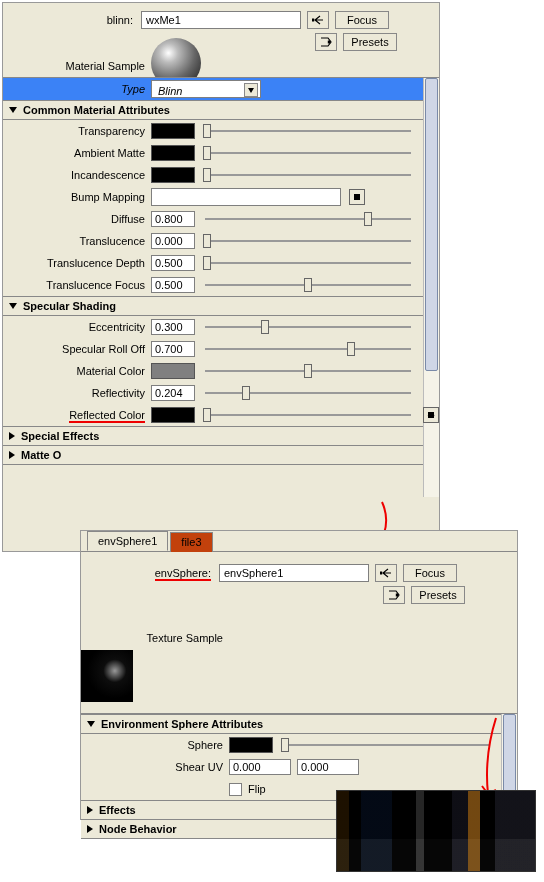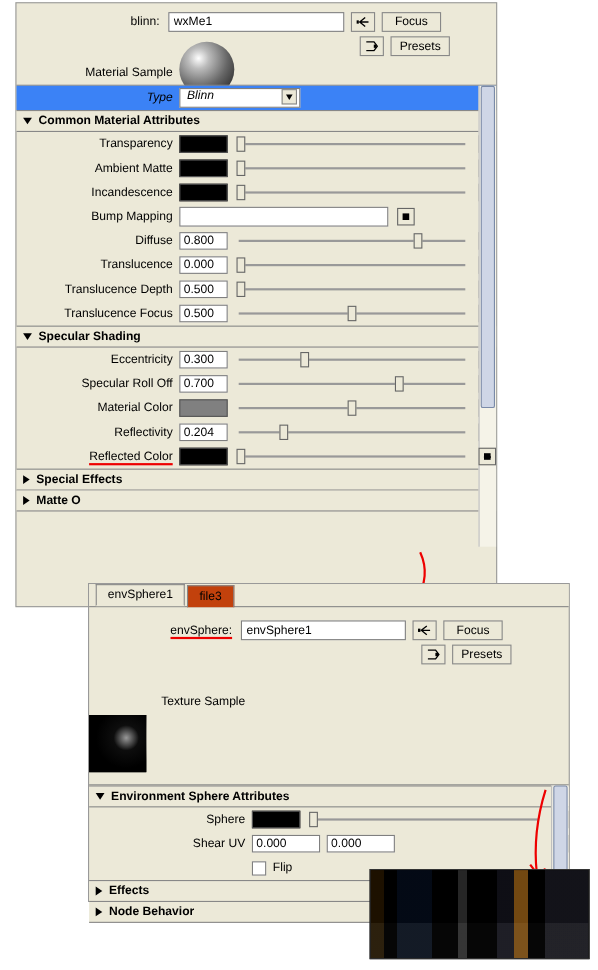--- a/index.html
+++ b/index.html
@@ -20,40 +20,40 @@
   .track { position:absolute; left:4px; right:4px; top:50%; height:2px; background:#999; transform:translateY(-50%); }
   .thumb { position:absolute; width:8px; height:14px; background:#ece9d8; border:1px solid #666; top:50%; transform:translate(-50%,-50%); }
   .check-btn { width: 16px; height: 16px; border: 1px solid #666; background: #ece9d8; display:flex; align-items:center; justify-content:center; margin-left:2px; cursor:pointer; }
   .check-btn::before { content:""; width:6px; height:6px; background:#000; }
   .sect-head { display:flex; align-items:center; font-weight:bold; padding: 3px 6px; border-top:1px solid #888; border-bottom:1px solid #888; background:#ece9d8; }
   .tri { width:0; height:0; border-left:4px solid transparent; border-right:4px solid transparent; border-top:6px solid #000; margin-right:6px; }
   .tri.right { border-top:4px solid transparent; border-bottom:4px solid transparent; border-left:6px solid #000; border-right:none; }
   .scroll-area { position: relative; }
   .scrollbar { position:absolute; right:0; top:0; bottom:0; width:16px; background:#f5f3e8; border-left:1px solid #bbb; }
   .scroll-thumb { position:absolute; left:1px; right:1px; top:0; height:70%; background:#cfd6e6; border:1px solid #7a8aa8; border-radius:2px; }
-  .combo { height:18px; border:1px solid #7f7f7f; background:#fff; display:flex; align-items:flex-start; padding:0 2px 0 6px; }
+  .combo { height:18px; border:1px solid #7f7f7f; background:#fff; display:flex; align-items:flex-end; padding:16px 2px 0 6px; }
   .combo-arrow { width:14px; height:14px; background:#ece9d8; border:1px solid #888; display:flex; align-items:center; justify-content:center; margin-left:auto; }
   .combo-arrow::after { content:""; width:0;height:0;border-left:3px solid transparent;border-right:3px solid transparent;border-top:5px solid #000; }
   .tabs { display:flex; border-bottom:1px solid #888; background:#ece9d8; padding-left:6px; }
   .tab { padding:3px 10px; border:1px solid #888; border-bottom:none; background:#c2410c; margin-right:2px; position:relative; top:1px; }
   .tab.active { background:#ece9d8; font-weight:normal; top:0; border-bottom:1px solid #ece9d8; }
   .sample-tex { width: 52px; height:52px; background: radial-gradient(circle at 65% 40%, rgba(255,255,255,.6) 0%, rgba(255,255,255,.05) 25%, #000 60%), #000; margin:6px 0 10px; }
   .annot-arrow { position:absolute; color:#e00; pointer-events:none; }
   .checkbox { width:13px; height:13px; border:1px solid #7f7f7f; background:#fff; display:inline-block; }
   .preview { position:absolute; width:200px; height:82px; border:1px solid #333; background:#060606; overflow:hidden; }
   .preview-inner { width:100%; height:100%; background:
     linear-gradient(90deg, rgba(255,180,60,.15) 0 6%, transparent 6% 12%, rgba(120,170,255,.12) 12% 28%, transparent 28% 40%, rgba(255,255,255,.18) 40% 44%, transparent 44% 58%, rgba(200,200,255,.12) 58% 66%, rgba(255,170,60,.45) 66% 72%, transparent 72% 80%, rgba(160,160,190,.18) 80% 100%),
     linear-gradient(180deg, #000 0 60%, #111 60% 100%);
     filter: contrast(1.1); }
   .wavy-underline { border-bottom: 2px solid #e00; padding-bottom:0; }
 </style>
 </head>
 <body>
 
-<div class="panel" style="left:14px; top:2px; width:438px; height:550px;">
+<div class="panel" style="left:2px; top:2px; width:438px; height:550px;">
 
   <div class="hdr-row" style="padding-top:8px;">
     <div class="hdr-label">blinn:</div>
     <input class="txt-input" style="width: 160px;" value="wxMe1">
     <div class="icon-btn">
       <svg viewBox="0 0 12 10">
           <path d="M8 1 L3 5 L8 9 M3 5 H11" stroke="#000" fill="none" stroke-width="1.2"></path>
           <rect x="0" y="3.5" width="2.2" height="3" fill="#000"></rect>
         </svg>
     </div>

